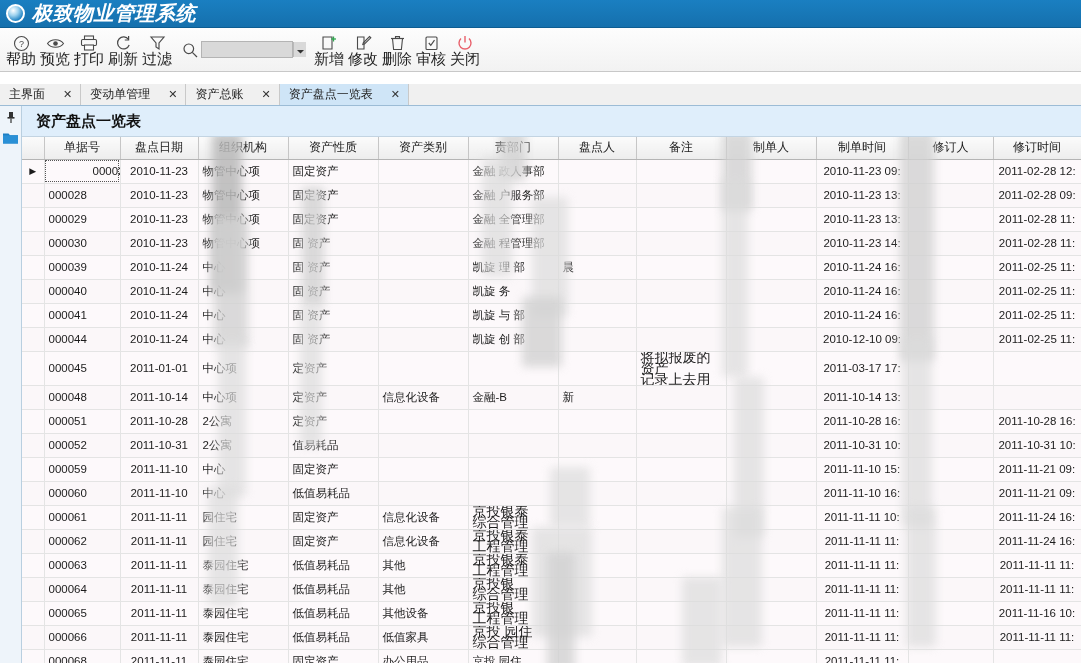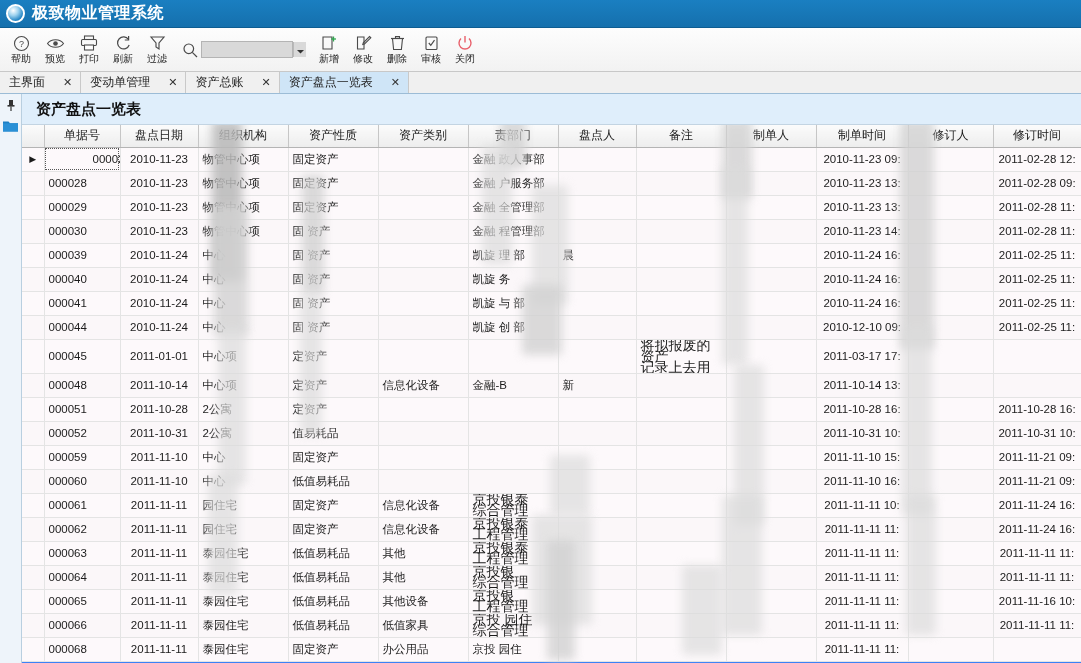--- a/index.html
+++ b/index.html
@@ -19,22 +19,23 @@
     border-bottom: 1px solid #0d5d92;
   }
   .app-logo {
     width: 19px; height: 19px; border-radius: 50%;
     background: radial-gradient(circle at 35% 30%, #ffffff 0%, #9fd3ef 35%, #1a7fc1 75%);
     border: 2px solid #ffffff;
     margin-right: 7px;
     flex: none;
   }
   .app-title {
-    color: #ffffff; font-size: 16px; font-weight: bold;
+    color: #ffffff; font-size: 20px; font-weight: bold;
     letter-spacing: 0.5px;
+    font-style: italic;
   }
 
   
   .toolbar {
     height: 44px;
     background: linear-gradient(#fdfdfd, #f2f2f2);
     border-bottom: 1px solid #c8c8c8;
     display: flex; align-items: center;
     padding: 0 4px;
   }
@@ -42,21 +43,21 @@
     width: 34px; height: 42px;
     display: flex; flex-direction: column;
     align-items: center; justify-content: center;
     gap: 1px;
     cursor: default;
   }
   .tb-ico {
     height: 17px; width: 20px;
     display: flex; align-items: center; justify-content: center;
   }
-  .tb-lb { font-size: 10px; color: #1f1f1f; line-height: 12px; white-space: nowrap; }
+  .tb-lb { font-size: 15px; color: #1f1f1f; line-height: 12px; white-space: nowrap; }
 
   .searchwrap {
     display: flex; align-items: center;
     margin: 0 6px 0 8px;
   }
   .search-ico { margin-right: 3px; display:flex; }
   .search-box {
     width: 92px; height: 17px;
     background: #d9d9d9;
     border: 1px solid #b4b4b4;
@@ -72,20 +73,21 @@
     display: flex; align-items: center; justify-content: center;
   }
 
   
   .tabbar {
     height: 22px;
     background: #f0f0f0;
     border-bottom: 1px solid #9cbcd6;
     display: flex; align-items: stretch;
     font-size: 12px;
+    margin-top: 12px;
   }
   .tab {
     display: flex; align-items: center;
     padding: 0 8px 0 9px;
     border-right: 1px solid #c9c9c9;
     background: #f0f0f0;
     color: #222;
     gap: 18px;
     white-space: nowrap;
   }

